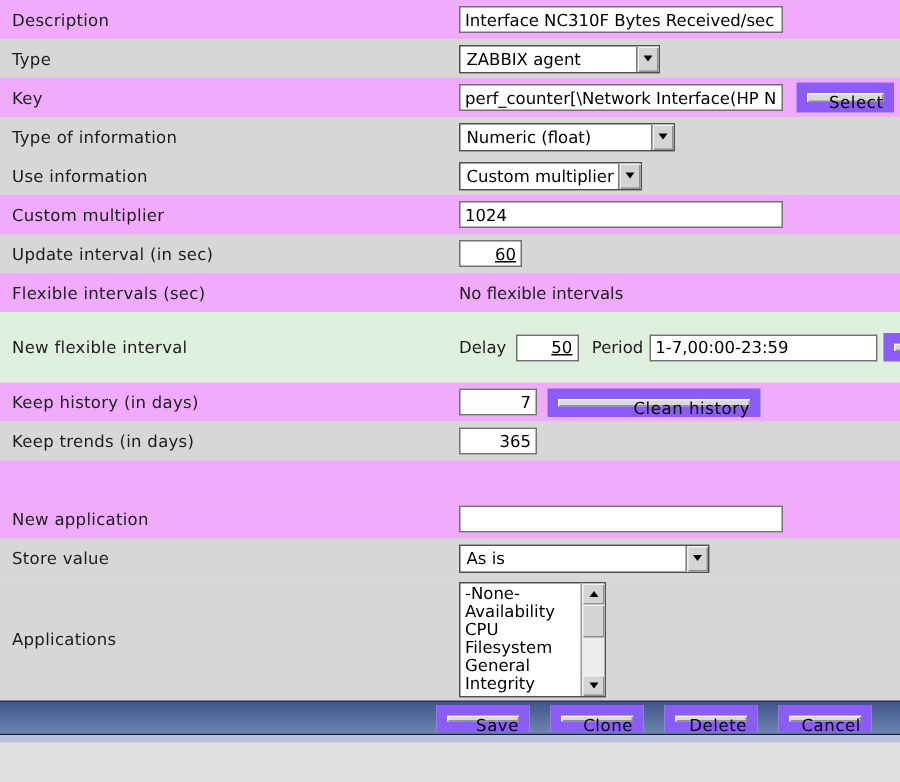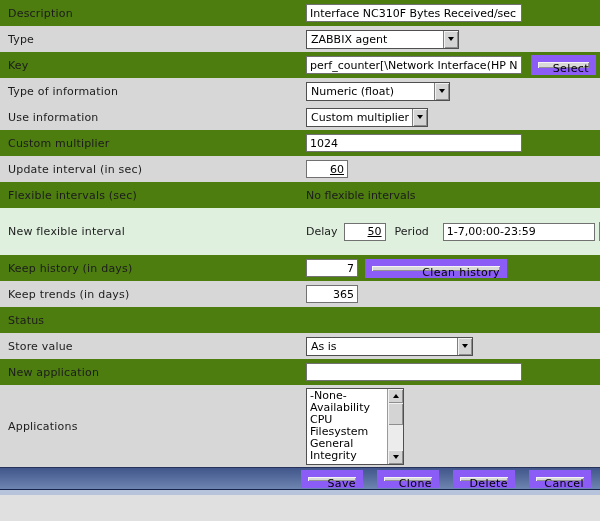--- a/index.html
+++ b/index.html
@@ -4,21 +4,21 @@
 <style>
   * { box-sizing: border-box; }
   html, body { margin: 0; padding: 0; }
   body {
     width: 600px; height: 521px;
     font-family: "DejaVu Sans", "Liberation Sans", sans-serif;
     font-size: 11px; color: #1c1c1c;
     background: #e0e0e0; overflow: hidden;
   }
   .row { display: flex; align-items: center; height: 26px; }
-  .r-light { background: #4d7c0f; }
+  .r-light { background: #f0abfc; }
   .r-dark  { background: #d7d7d7; }
   .r-green { background: #dff0df; }
   .lbl { width: 306px; padding-left: 8px; flex-shrink: 0; letter-spacing: .2px; }
   .ctrl { display: flex; align-items: center; }
 
   input.txt {
     height: 18px; border: 1px solid #717171; background: #fff;
     font: inherit; color: #000; padding: 0 3px; outline: none;
   }
   .w-main   { width: 216px; }
@@ -39,53 +39,53 @@
   .select {
     display: inline-flex; align-items: stretch; height: 19px;
     border: 1px solid #4f4f4f; background: #fff;
   }
   .sel-text { flex: 1; padding: 2px 4px 0 4px; white-space: nowrap; overflow: hidden; color: #000; }
   .sel-arrow {
     width: 15px; flex-shrink: 0; background: #d4d4d4; border-left: 1px solid #7e7e7e;
     box-shadow: inset 1px 1px 0 #f2f2f2, inset -1px -1px 0 #8e8e8e;
     display: flex; align-items: center; justify-content: center;
   }
-  .w-type   { width: 153px; }
+  .w-type   { width: 134px; }
   .w-info   { width: 144px; }
   .w-mult   { width: 122px; }
   .w-status { width: 104px; }
   .w-store  { width: 167px; }
   .tri-dn { width: 0; height: 0; border-left: 3px solid transparent; border-right: 3px solid transparent; border-top: 4px solid #000; }
   .tri-up { width: 0; height: 0; border-left: 3px solid transparent; border-right: 3px solid transparent; border-bottom: 4px solid #000; }
 
   .row-green { display: flex; align-items: center; height: 47px; }
   .green-ctrl { display: flex; flex-direction: row; gap: 4px; }
   .green-line { display: flex; align-items: center; }
   .mini-lbl { margin-right: 6px; }
-  .mini-lbl2 { margin: 0 14px 0 9px; }
+  .mini-lbl2 { margin: 0 4px 0 9px; }
 
   .row-apps { display: flex; align-items: center; height: 82px; }
   .listbox {
     width: 98px; height: 77px; border: 1px solid #4f4f4f; background: #fff;
     display: flex; overflow: hidden;
   }
   .opts { flex: 1; padding-top: 1px; overflow: hidden; }
   .opt { height: 12px; line-height: 12px; padding-left: 3px; white-space: nowrap; color: #000; }
   .scrollbar { width: 16px; flex-shrink: 0; display: flex; flex-direction: column; background: #ececec; border-left: 1px solid #9a9a9a; }
   .sb-btn {
     height: 14px; background: #d4d4d4;
     box-shadow: inset 1px 1px 0 #f2f2f2, inset -1px -1px 0 #8e8e8e;
     display: flex; align-items: center; justify-content: center; cursor: pointer;
   }
   .sb-thumb { height: 22px; background: #d4d4d4; box-shadow: inset 1px 1px 0 #f2f2f2, inset -1px -1px 0 #8e8e8e; cursor: pointer; }
   .sb-track { flex: 1; }
 
   .footer {
     height: 23px; display: flex; align-items: center; justify-content: flex-end;
-    gap: 14px; padding-right: 9px;
+    gap: 14px; padding-right: 19px;
     background: linear-gradient(#41568a, #6e85b1);
     border-top: 1px solid #26325a; border-bottom: 1px solid #16234a;
   }
   .footer .btn { width: 62px; height: 18px; }
   .strip { height: 5px; background: #b7c3da; }
 </style>
 </head>
 <body>
 
 <div>
@@ -187,39 +187,38 @@
   </div>
 
   <div class="row r-dark">
     <div class="lbl">Keep trends (in days)</div>
     <div class="ctrl">
       <input class="txt w-kh" type="text" value="365" style="">
     </div>
   </div>
 
   <div class="row r-light">
-    <div class="lbl">Status</div>
+  </div>
+
+  <div class="row r-light">
+    <div class="lbl">New application</div>
+    <div class="ctrl">
+      <input class="txt w-main" type="text" value="" style="">
+    </div>
   </div>
 
   <div class="row r-dark">
     <div class="lbl">Store value</div>
     <div class="ctrl">
       <div class="select w-store">
         <span class="sel-text">As is</span>
         <span class="sel-arrow">
             <span class="tri-dn"></span>
           </span>
       </div>
-    </div>
-  </div>
-
-  <div class="row r-light">
-    <div class="lbl">New application</div>
-    <div class="ctrl">
-      <input class="txt w-main" type="text" value="" style="">
     </div>
   </div>
 
   <div class="row-apps r-dark">
     <div class="lbl">Applications</div>
     <div class="ctrl">
       <div class="listbox">
         <div class="opts">
           <div class="opt">-None-</div>
           <div class="opt">Availability</div>

